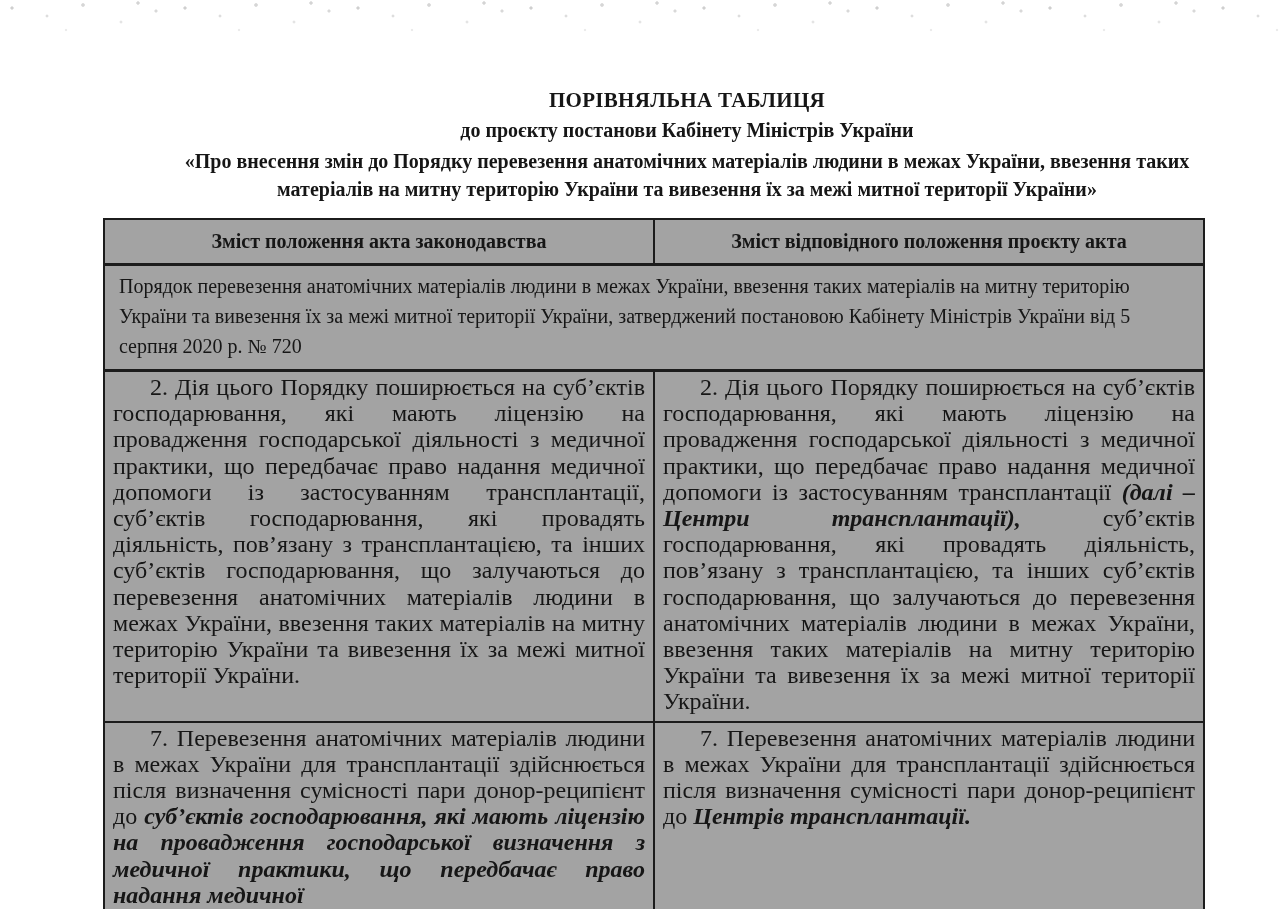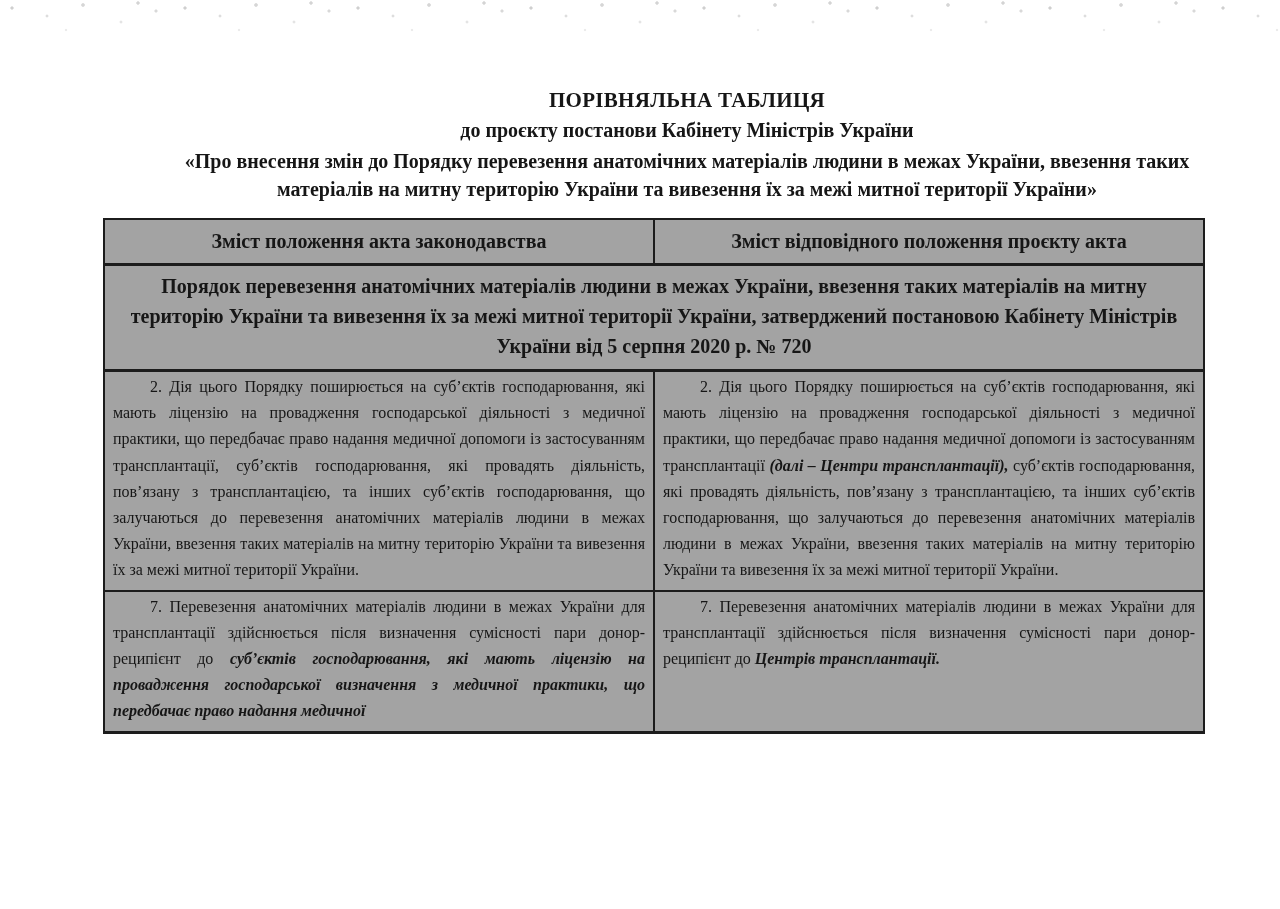--- a/index.html
+++ b/index.html
@@ -64,34 +64,34 @@
     height: 43px;
     font-size: 20px;
     font-weight: 700;
     text-align: center;
     vertical-align: middle;
     border-bottom-width: 3px;
     padding: 0 10px;
   }
   tr.section td {
     font-size: 20px;
-    font-weight: 700;
-    text-align: center;
+    font-weight: 400;
+    text-align: left;
     line-height: 30px;
     padding: 5px 14px 8px;
     border-bottom-width: 3px;
   }
   tr.row td {
     vertical-align: top;
     padding: 2px 8px 6px;
   }
   tr.row.last td { border-bottom-width: 3px; }
   tr.row p {
     margin: 0;
-    font-size: 16px;
+    font-size: 24px;
     line-height: 26.2px;
     text-align: justify;
     text-indent: 37px;
   }
   .b { font-weight: 700; font-style: italic; }
 </style>
 </head>
 <body>
 
 <div class="page">

